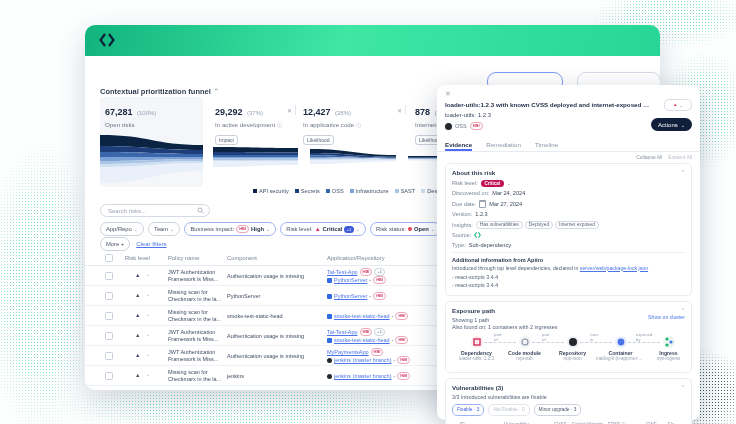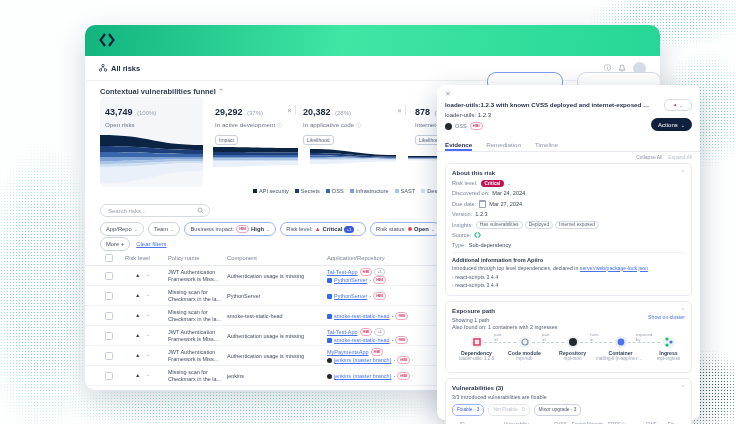--- a/index.html
+++ b/index.html
@@ -128,61 +128,42 @@
 <div class="blob dark" style="left:660px;top:350px;width:90px;height:85px;"></div>
 
 <div class="window">
   <div class="gradbar">
     <svg class="abs" style="left:14px;top:8px" width="16" height="14" viewBox="0 0 16 14">
       <path d="M6 1 L1.5 7 L6 13" fill="none" stroke="#0d2137" stroke-width="2.2"></path>
       <path d="M10 1 L14.5 7 L10 13" fill="none" stroke="#0d2137" stroke-width="2.2"></path>
     </svg>
   </div>
 
-  <div class="navbar">
-    <div class="nav-left">
-      <svg width="8" height="8" viewBox="0 0 8 8">
-        <circle cx="4" cy="1.5" r="1.2" fill="none" stroke="#253246" stroke-width=".8"></circle>
-        <circle cx="1.5" cy="6" r="1.2" fill="none" stroke="#253246" stroke-width=".8"></circle>
-        <circle cx="6.5" cy="6" r="1.2" fill="none" stroke="#253246" stroke-width=".8"></circle>
-        <path d="M4 2.7 L2 5 M4 2.7 L6 5" stroke="#253246" stroke-width=".6"></path>
-      </svg>
-      <span>All risks</span>
-    </div>
-    <div class="nav-right">
-      <span style="font-size:7px;">ⓘ</span>
-      <svg width="8" height="8" viewBox="0 0 8 8">
-        <path d="M4 1a2 2 0 0 0-2 2v1.5L1.2 6h5.6L6 4.5V3a2 2 0 0 0-2-2z" fill="none" stroke="#8b95a7" stroke-width=".7"></path>
-        <path d="M3.2 6.8a.9.9 0 0 0 1.6 0" fill="none" stroke="#8b95a7" stroke-width=".7"></path>
-      </svg>
-      <div class="avatar"></div>
-    </div>
-  </div>
 
   <div class="ftitle">
-    <span>Contextual vulnerabilities funnel</span>
+    <span>Contextual prioritization funnel</span>
     <span class="caret">⌃</span>
   </div>
 
   <div class="stage1bg"></div>
 
   <div class="stage" style="left:20px;">
-    <div><span class="num">43,749</span>
+    <div><span class="num">67,281</span>
       <span class="pct">(100%)</span></div>
     <div class="lbl">Open risks</div>
   </div>
   <div class="stage" style="left:130px;">
     <div><span class="num">29,292</span>
       <span class="pct">(37%)</span></div>
     <div class="lbl"><span>In active development</span>
       <span class="info">ⓘ</span></div>
     <span class="sbadge">Impact</span>
   </div>
   <div class="stage" style="left:218px;">
-    <div><span class="num">20,382</span>
+    <div><span class="num">12,427</span>
       <span class="pct">(28%)</span></div>
     <div class="lbl"><span>In applicative code</span>
       <span class="info">ⓘ</span></div>
     <span class="sbadge">Likelihood</span>
   </div>
   <div class="stage" style="left:330px;">
     <div><span class="num">878</span>
       <span class="pct">(1%)</span></div>
     <div class="lbl"><span>Internet-exposed</span>
       <span class="info">ⓘ</span></div>

